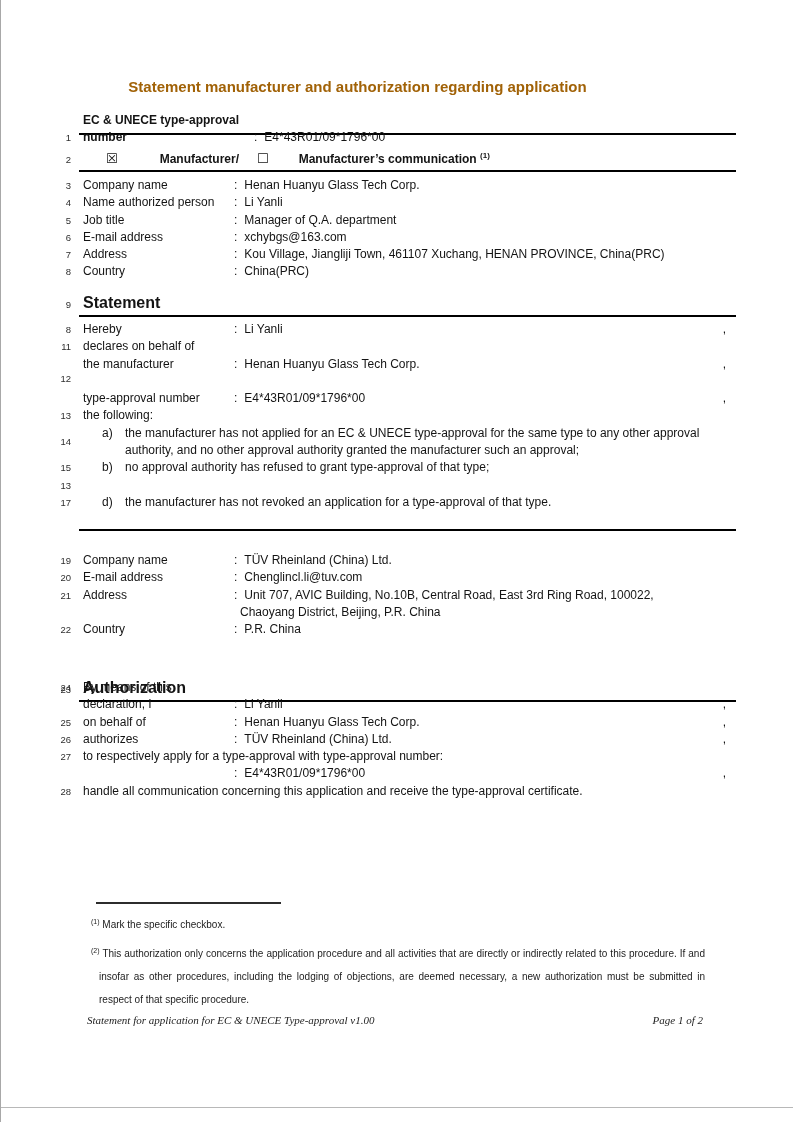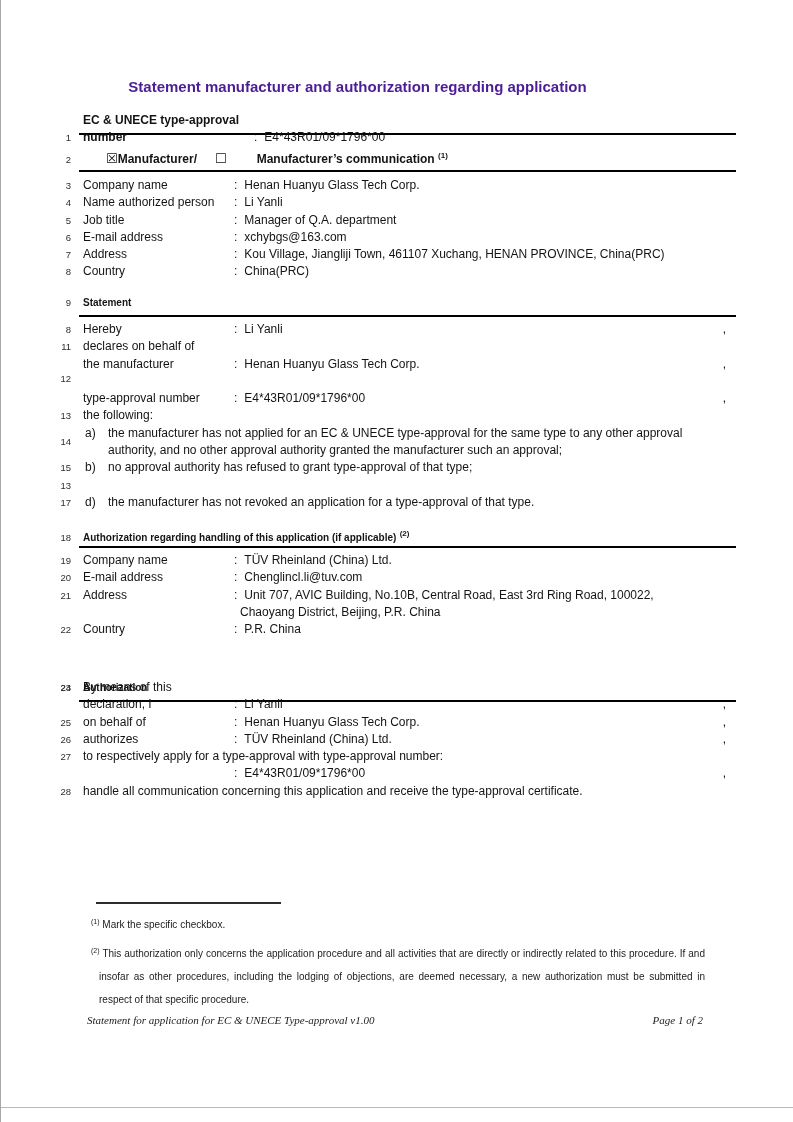--- a/index.html
+++ b/index.html
@@ -16,44 +16,44 @@
   .num { flex:none; width:70px; text-align:right; font-size:9.5px; color:#2e2e2e; }
   .body { flex:none; margin-left:8px; padding-left:4px; width:657px; position:relative;
           font-size:12px; line-height:17.3px; }
   .lbl { display:inline-block; width:151px; }
   .lbl.w1 { width:171px; font-weight:bold; }
   .sep { margin-right:7px; }
   .val {}
   .val.cont { margin-left:6px; }
   .comma { position:absolute; right:10px; top:0; }
   .txt {}
-  .h { font-weight:bold; font-size:10px; }
+  .h { font-weight:bold; font-size:16px; }
   .rule { margin-left:78px; width:657px; height:2px; background:#000; }
   .sup { font-size:8px; vertical-align:5px; font-weight:bold; }
   .cb { font-family:"DejaVu Sans", sans-serif; font-size:13px; }
   .cb.m1 { margin-left:23px; }
   .cblbl { font-weight:bold; }
-  .cblbl.g1 { }
+  .cblbl.g1 { margin-left:42px; }
   .cb.m2 { margin-left:18px; }
   .cblbl.g2 { margin-left:30px; }
 
   .irow { display:flex; align-items:center; }
   .ibody { flex:none; margin-left:8px; padding-left:4px; width:657px; }
-  .item { margin-left:2px; padding-left:23px; text-indent:-23px;
+  .item { margin-left:19px; padding-left:23px; text-indent:-23px;
           font-size:12px; line-height:17.3px; width:648px; }
   .marker { display:inline-block; width:23px; text-indent:0; }
 
   .fnsep { position:absolute; top:902px; left:95px; width:185px; height:2px; background:#2c2c2c; }
   .footnotes { position:absolute; top:915px; left:90px; width:614px; font-size:10px; color:#1c1c1c; }
   .fn1 { line-height:14px; }
   .fn2 { margin-top:7px; line-height:23px; text-align:justify; padding-left:8px; text-indent:-8px; }
   .fnm { font-size:7px; vertical-align:4px; }
 
   .title { position:absolute; top:76px; left:0; width:713px; text-align:center;
-           font-weight:bold; font-size:15px; line-height:22px; color:#4c1d95; }
+           font-weight:bold; font-size:15px; line-height:22px; color:#a16207; }
 
   .footer { position:absolute; top:1014px; left:86px; width:616px; display:flex;
             justify-content:space-between; font-family:"Liberation Serif", serif;
             font-style:italic; font-size:11px; color:#222; }
 </style>
 </head>
 <body>
 
 <div class="page">
 
@@ -156,24 +156,20 @@
     </div>
     <div class="irow">
       <span class="num" style="line-height:17.3px">17</span>
       <div class="ibody">
           <div class="item"><span class="marker">d)</span><span>the manufacturer has not revoked an application for a type-approval of that type.</span></div>
         </div>
     </div>
   </div>
 
   <div class="block" style="top:525px">
-    <div class="row">
-      <span class="num">18</span>
-      <div class="body"><span class="h">Authorization regarding handling of this application (if applicable)</span> <span class="sup">(2)</span></div>
-    </div>
     <div class="rule" style="margin-top:4px"></div>
   </div>
 
   <div class="block" style="top:552px">
     <div class="row">
       <span class="num">19</span>
       <div class="body"><span class="lbl">Company name</span><span class="sep">:</span><span class="val">TÜV Rheinland (China) Ltd.</span></div>
     </div>
     <div class="row">
       <span class="num">20</span>

